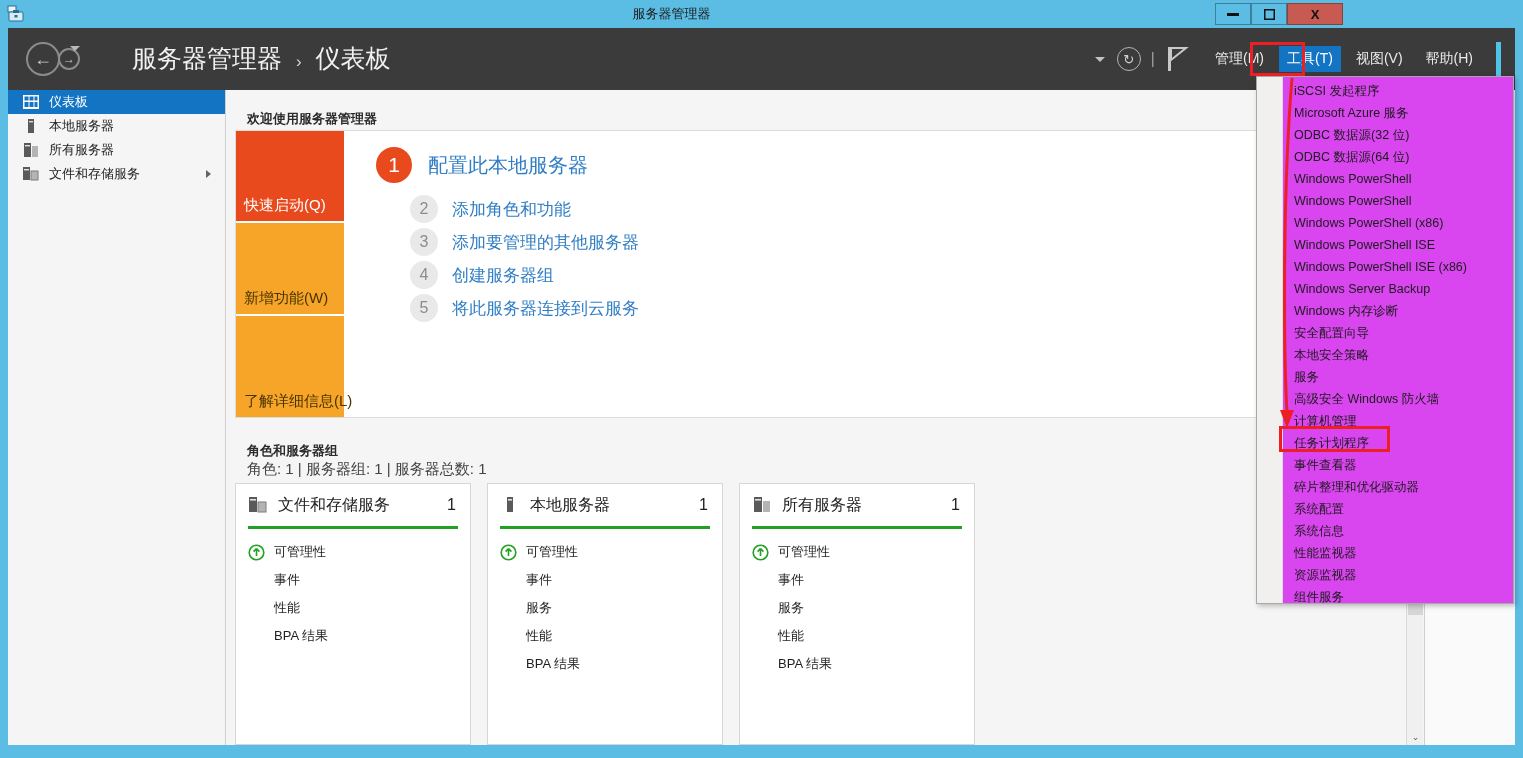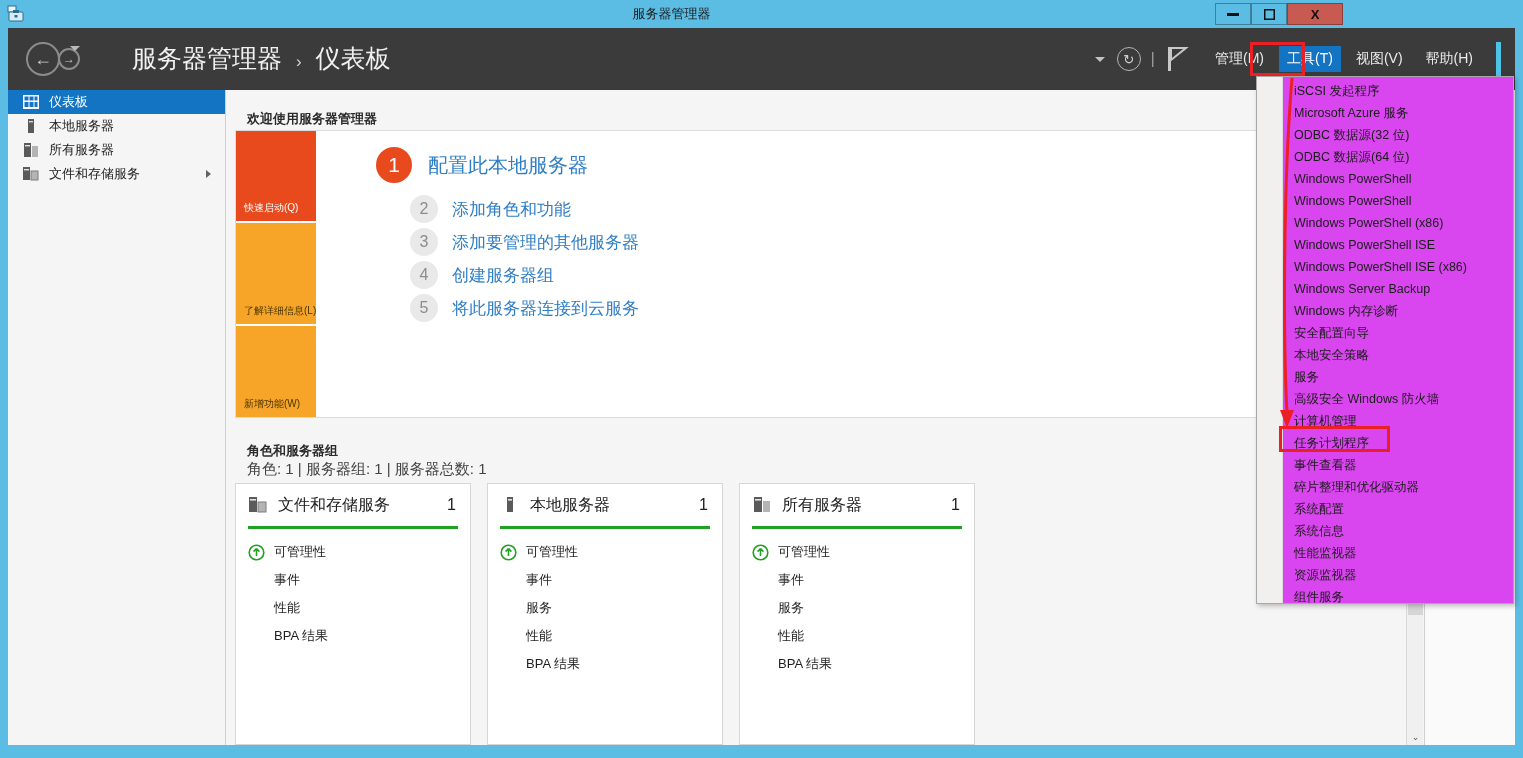--- a/index.html
+++ b/index.html
@@ -135,22 +135,22 @@
     position: absolute; left: 20px; top: 20px;
     font-size: 13px; font-weight: bold; color: #2b2b2b;
   }
   .welcome-tile {
     position: absolute; left: 8px; top: 40px;
     width: 1178px; height: 288px;
     background: #ffffff; border: 1px solid #dcdcdc;
   }
   .tiles { position: absolute; left: 0; top: 0; width: 100px; height: 286px; }
   .tile {
-    position: relative; width: 80px;
-    color: #fff; font-size: 10px;
+    position: relative; width: 108px;
+    color: #fff; font-size: 15px;
   }
   .tile span { position: absolute; left: 8px; bottom: 6px; white-space: nowrap; }
   .tile.t1 { height: 90px; background: #e8491d; }
   .tile.t2 { height: 91px; background: #f6a528; margin-top: 2px; color: #4a3400; }
   .tile.t3 { height: 101px; background: #f6a528; margin-top: 2px; color: #4a3400; }
 
   .steps { position: absolute; left: 140px; top: 16px; }
   .step { display: flex; align-items: center; margin-bottom: 12px; }
   .step-num {
     width: 36px; height: 36px; border-radius: 50%;
@@ -366,25 +366,25 @@
 
     <div class="main">
 
       <div class="welcome-label">欢迎使用服务器管理器</div>
 
       <div class="welcome-tile">
         <div class="tiles">
           <div class="tile t1">
             <span>快速启动(Q)</span>
           </div>
+          <div class="tile t2">
+            <span>新增功能(W)</span>
+          </div>
           <div class="tile t3">
             <span>了解详细信息(L)</span>
-          </div>
-          <div class="tile t2">
-            <span>新增功能(W)</span>
           </div>
         </div>
 
         <div class="steps">
           <div class="step">
             <div class="step-num">1</div>
             <div class="step-label">配置此本地服务器</div>
           </div>
           <div class="step sub">
             <div class="step-num">2</div>

